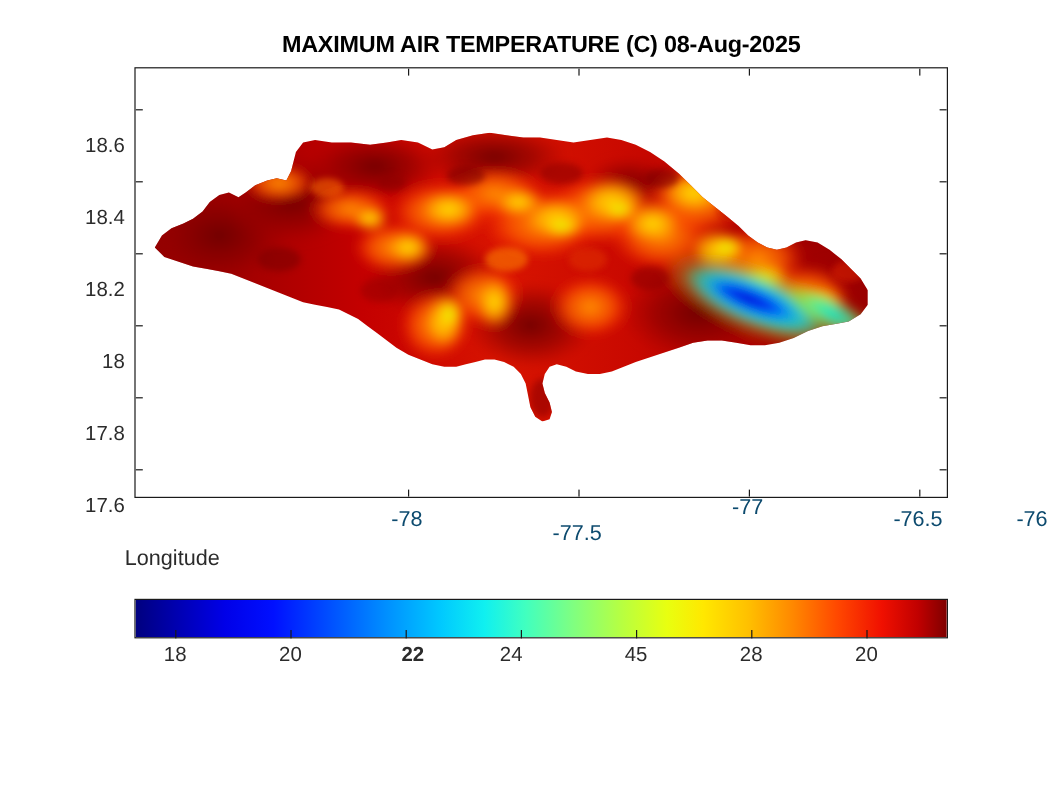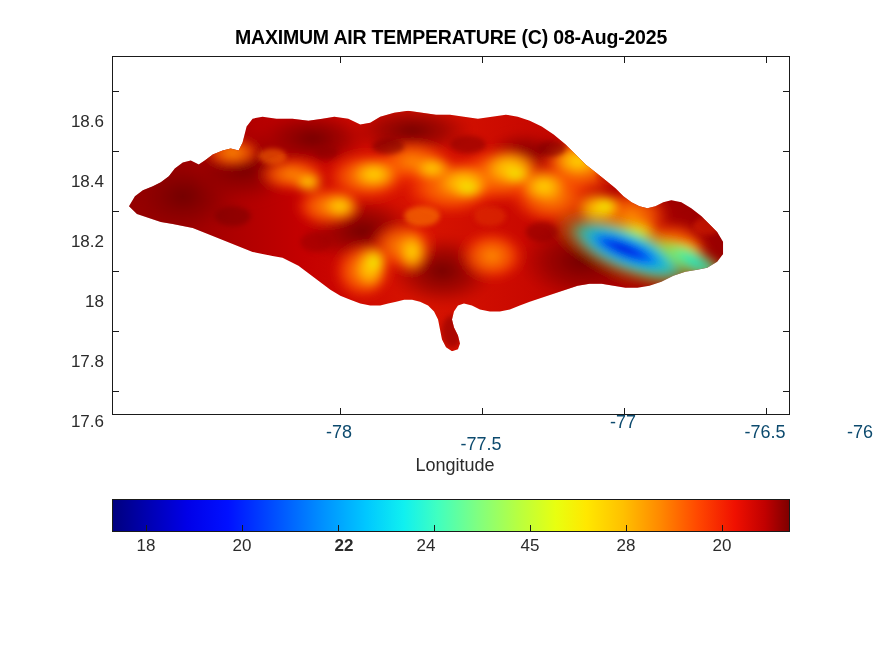--- a/index.html
+++ b/index.html
@@ -99,24 +99,24 @@
     font-size: 17px;
     color: #2b2b2b;
     transform: translateY(-50%);
     text-align: right;
     white-space: nowrap;
     margin-top: 32px;
   }
 
   #xlabel {
     position: absolute;
-    left: 116px;
+    left: 104px;
     top: 455px;
     width: 678px;
-    text-align: center;
+    text-align: left;
     font-size: 18px;
     color: #2b2b2b;
   }
 
   
   #colorbar-wrap {
     position: absolute;
     left: 112px;
     top: 499px;
     width: 678px;

